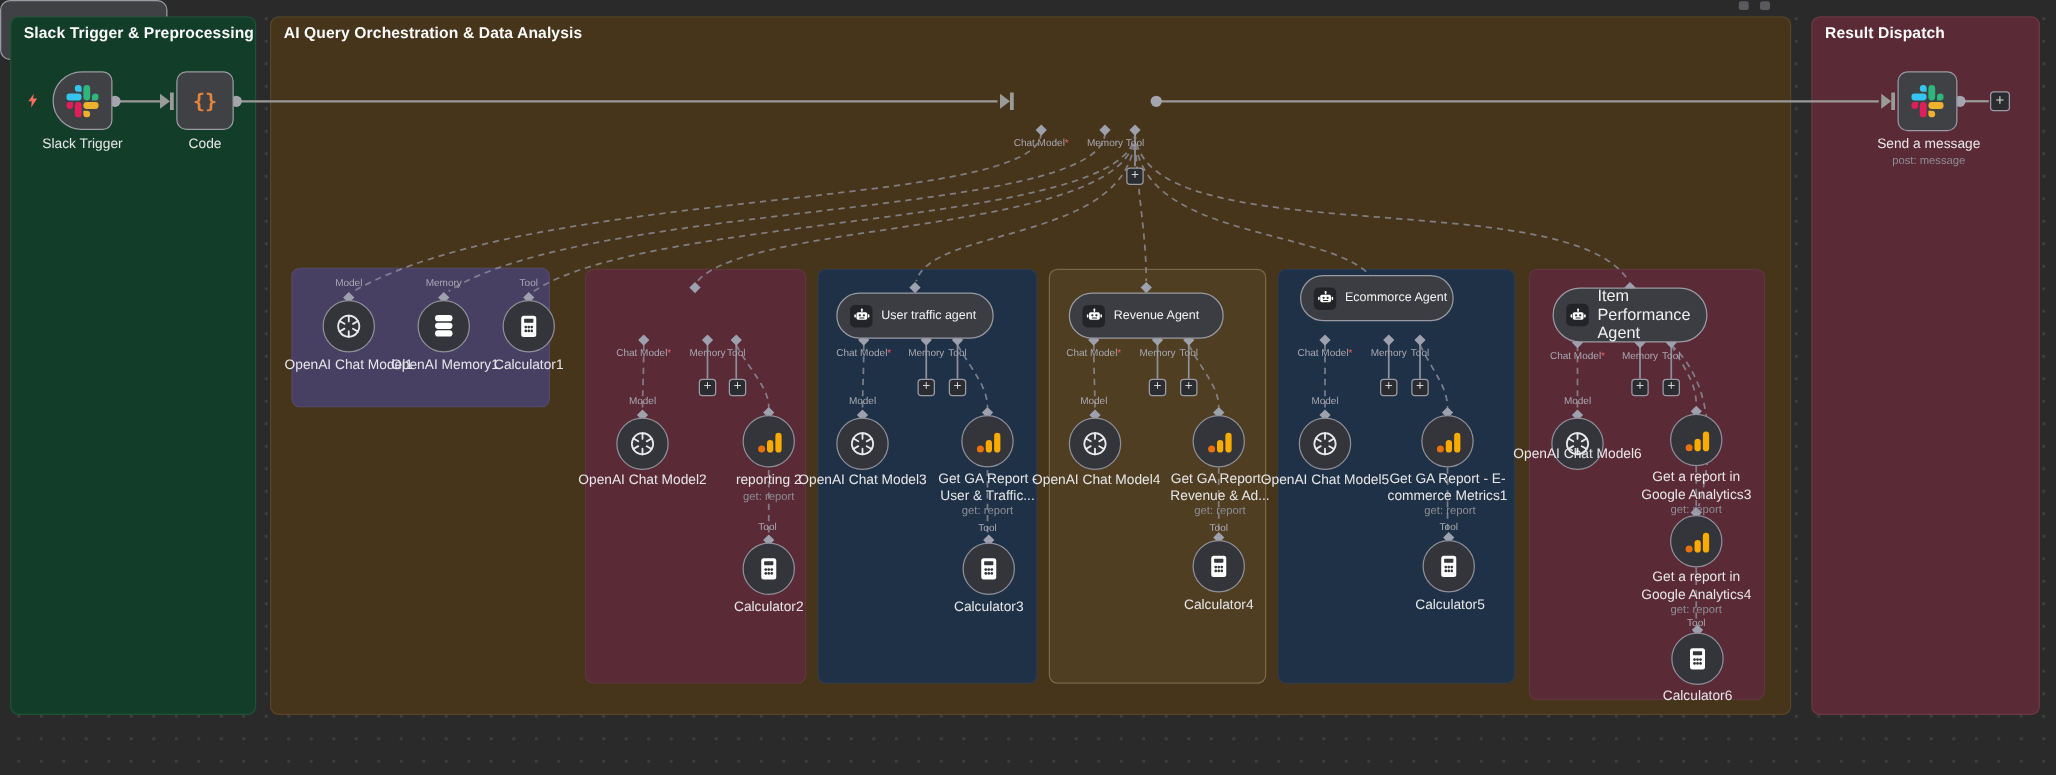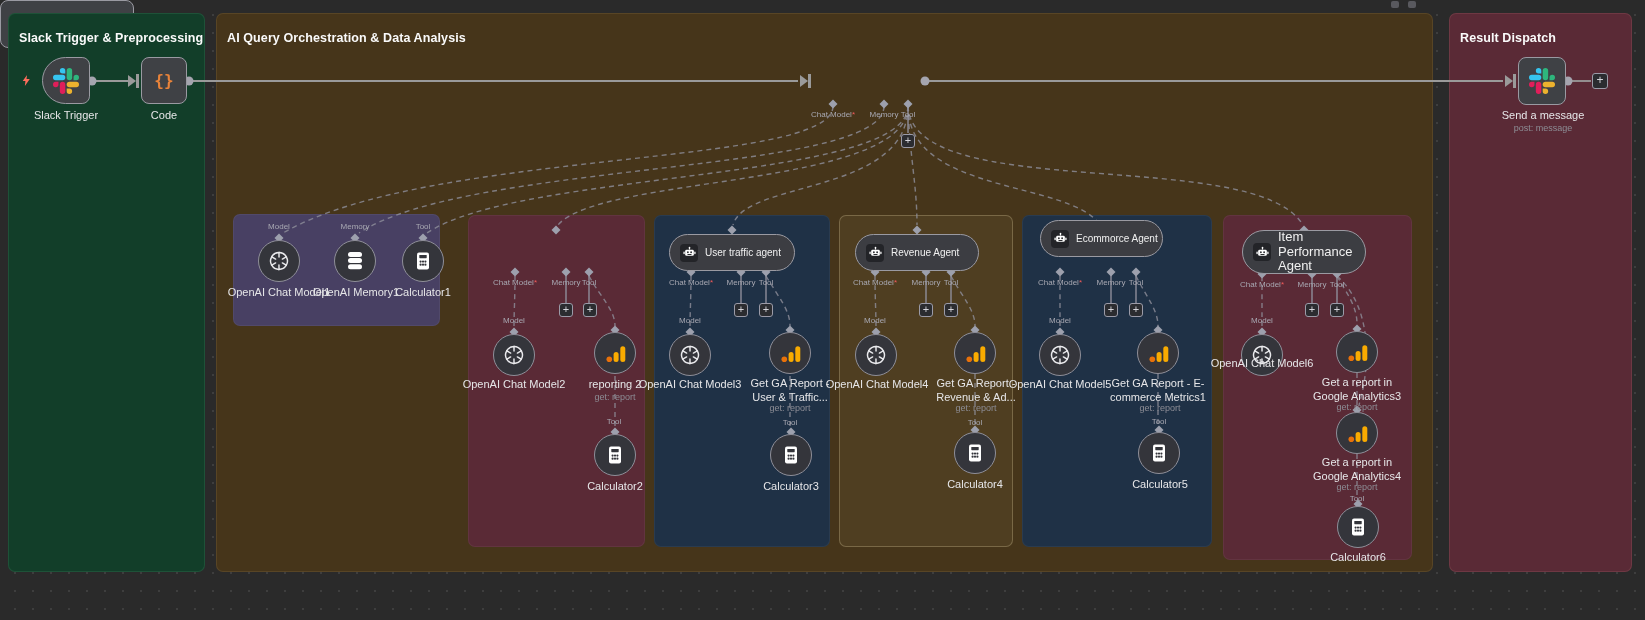--- a/index.html
+++ b/index.html
@@ -5,21 +5,21 @@
   html,body{margin:0;padding:0;background:#2a2a2a;}
   #canvas{
     position:relative;width:1645px;height:620px;overflow:hidden;
     background-color:#2a2a2a;
     background-image:radial-gradient(circle,#3e3e3e 1.1px,transparent 1.2px);
     background-size:18px 18px;background-position:6px 6px;
     font-family:"Liberation Sans",sans-serif;
   }
   .note{position:absolute;border-radius:7px;z-index:1;border:1px solid rgba(255,255,255,0.05);box-sizing:border-box;}
   .note.inner{z-index:2;}
-  .note h2{margin:0;padding:17px 10px;font-size:12.5px;font-weight:700;color:#fafafa;letter-spacing:.1px;white-space:nowrap;}
+  .note h2{margin:0;padding:5px 10px;font-size:12.5px;font-weight:700;color:#fafafa;letter-spacing:.1px;white-space:nowrap;}
   #wires{position:absolute;left:0;top:0;z-index:3;}
   .node,.circle,.pill,.plus,.lbl,.port,.sub,.iconbtn{position:absolute;z-index:4;box-sizing:border-box;}
   .node{width:46px;height:47px;background:#3f4145;border:1px solid #9a9aa2;border-radius:8px;
         display:flex;align-items:center;justify-content:center;}
   .node.trigger{border-radius:24px 8px 8px 24px;}
   .circle{width:42px;height:42px;border-radius:50%;background:#34353b;border:1px solid #8f8f99;
         display:flex;align-items:center;justify-content:center;}
   .pill{height:37px;border-radius:19px;background:#3c3d42;border:1px solid #9a9aa2;
         display:flex;align-items:center;gap:7px;padding:0 10px;color:#f0f0f0;font-size:10px;white-space:nowrap;}
   .pill.tall{height:44px;border-radius:22px;white-space:normal;}

